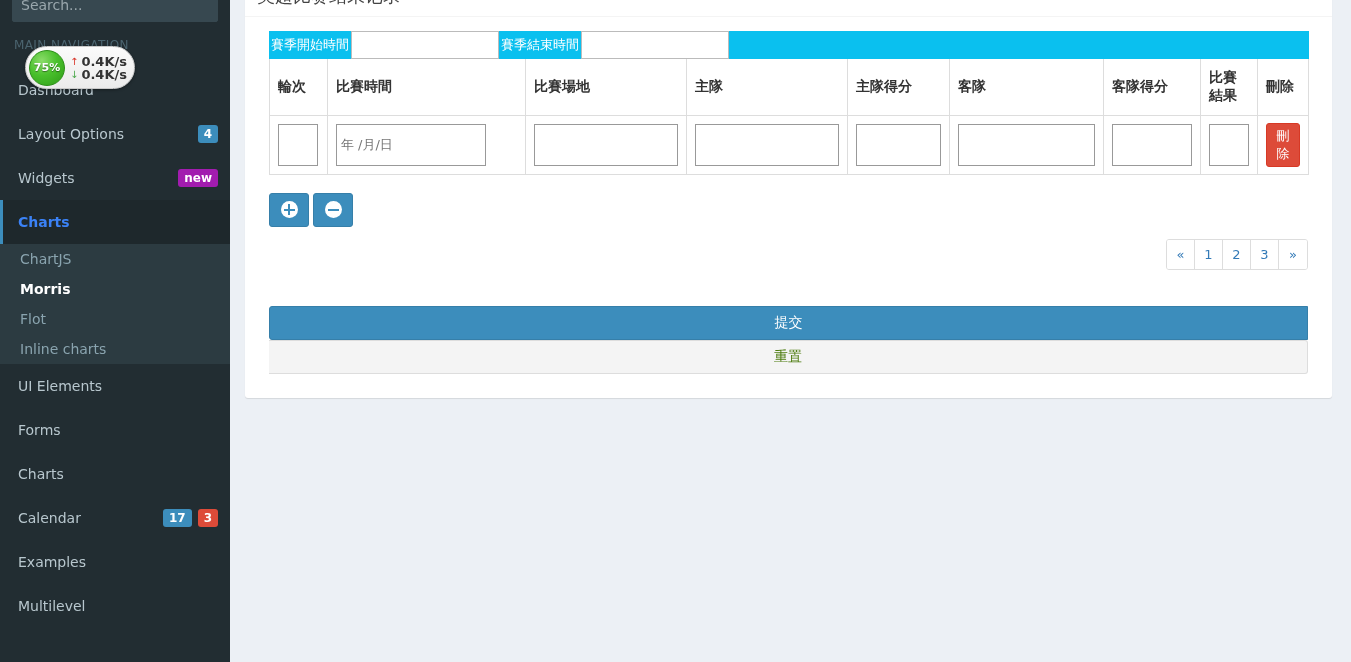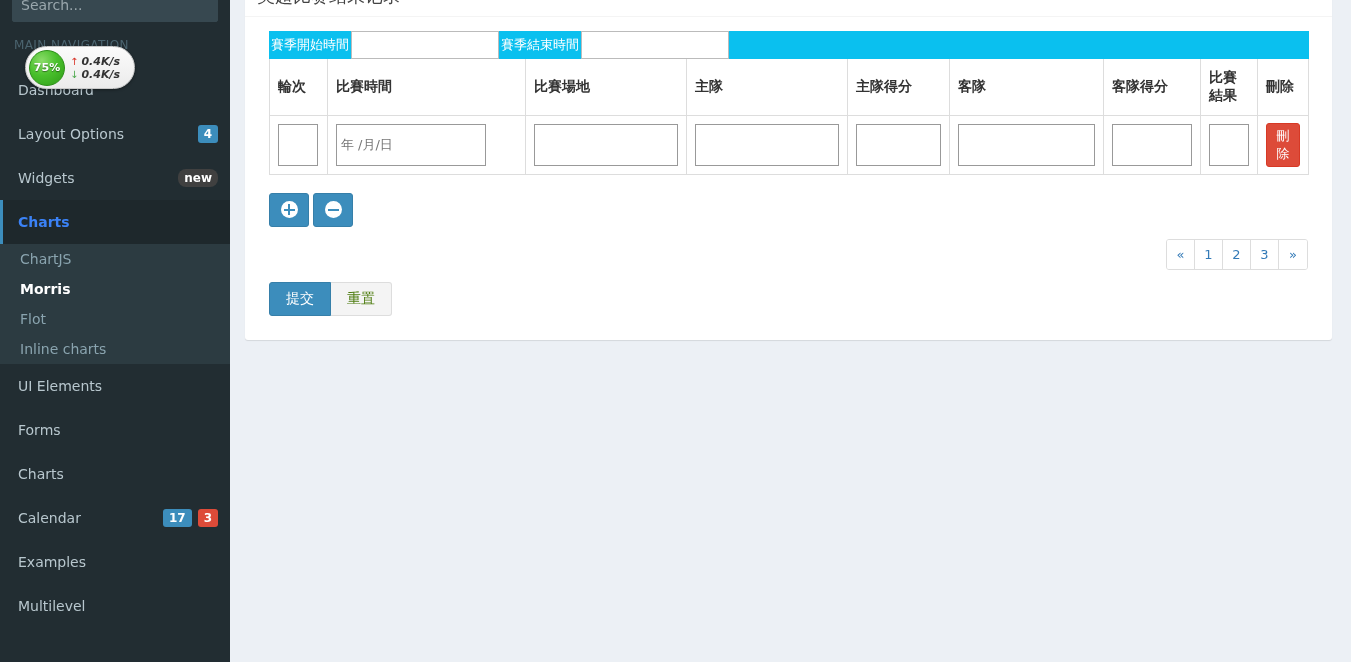--- a/index.html
+++ b/index.html
@@ -63,21 +63,21 @@
   .badges { display: flex; gap: 6px; align-items: center; }
   .badge {
     display: inline-block;
     min-width: 20px; text-align: center;
     padding: 2px 6px;
     font-size: 12px; font-weight: bold;
     color: #fff; border-radius: 3px;
     line-height: 14px;
   }
   .badge.blue   { background: #3c8dbc; }
-  .badge.green  { background: #404040; border-radius: 8px; }
+  .badge.green  { background: #a21caf; }
   .badge.red    { background: #dd4b39; }
   .badge.yellow { background: #f39c12; }
 
   .submenu { background: #2c3b41; }
   .submenu-item {
     height: 30px; display: flex; align-items: center;
     padding-left: 20px;
     color: #8aa4af; font-size: 14px;
     cursor: pointer;
   }
@@ -100,21 +100,21 @@
     background: radial-gradient(circle at 35% 28%, #8bdc6a 0%, #49c02c 45%, #2f9c18 100%);
     border: 1px solid #2c8f18;
     display: flex; align-items: center; justify-content: center;
     color: #fff; font-size: 11px; font-weight: bold;
     text-shadow: 0 1px 1px rgba(0,0,0,.45);
   }
   .netmon-stats { margin-left: 5px; font-size: 9px; color: #333; line-height: 13px; }
   .netmon-row { display: flex; align-items: center; gap: 3px; white-space: nowrap; }
   .arrow-up { color: #d9352a; font-size: 10px; }
   .arrow-dn { color: #4aa84a; font-size: 10px; }
-  .netmon-val { font-weight: bold; font-size: 11px; font-style: italic; }
+  .netmon-val { font-weight: bold; font-size: 13px; }
 
   
   .content {
     position: absolute; left: 245px; top: -28px;
     width: 1087px;
     background: #fff;
     border-top: 3px solid #d2d6de;
     border-radius: 3px;
     box-shadow: 0 1px 1px rgba(0,0,0,.1);
     padding: 0;
@@ -219,21 +219,21 @@
   .pager { display: flex; border-radius: 3px; overflow: hidden; border: 1px solid #ddd; }
   .pager a {
     display: block; min-width: 28px; text-align: center;
     padding: 7px 0; font-size: 13px; color: #337ab7;
     background: #fff; border-right: 1px solid #ddd;
     text-decoration: none; cursor: pointer;
   }
   .pager a:last-child { border-right: 0; }
 
   
-  .formbtns { margin-top: 12px; display: flex; }
+  .formbtns { margin-top: 36px; display: flex; flex-direction: column; }
   .btn-primary {
     background: #3c8dbc; color: #fff;
     border: 1px solid #367fa9;
     border-radius: 3px 0 0 3px;
     font-size: 14px; padding: 7px 16px; cursor: pointer;
     font-family: "DejaVu Sans", "Liberation Sans", sans-serif;
   }
   .btn-default {
     background: #f4f4f4; color: #4d7c0f;
     border: 1px solid #ddd; border-left: 0;

